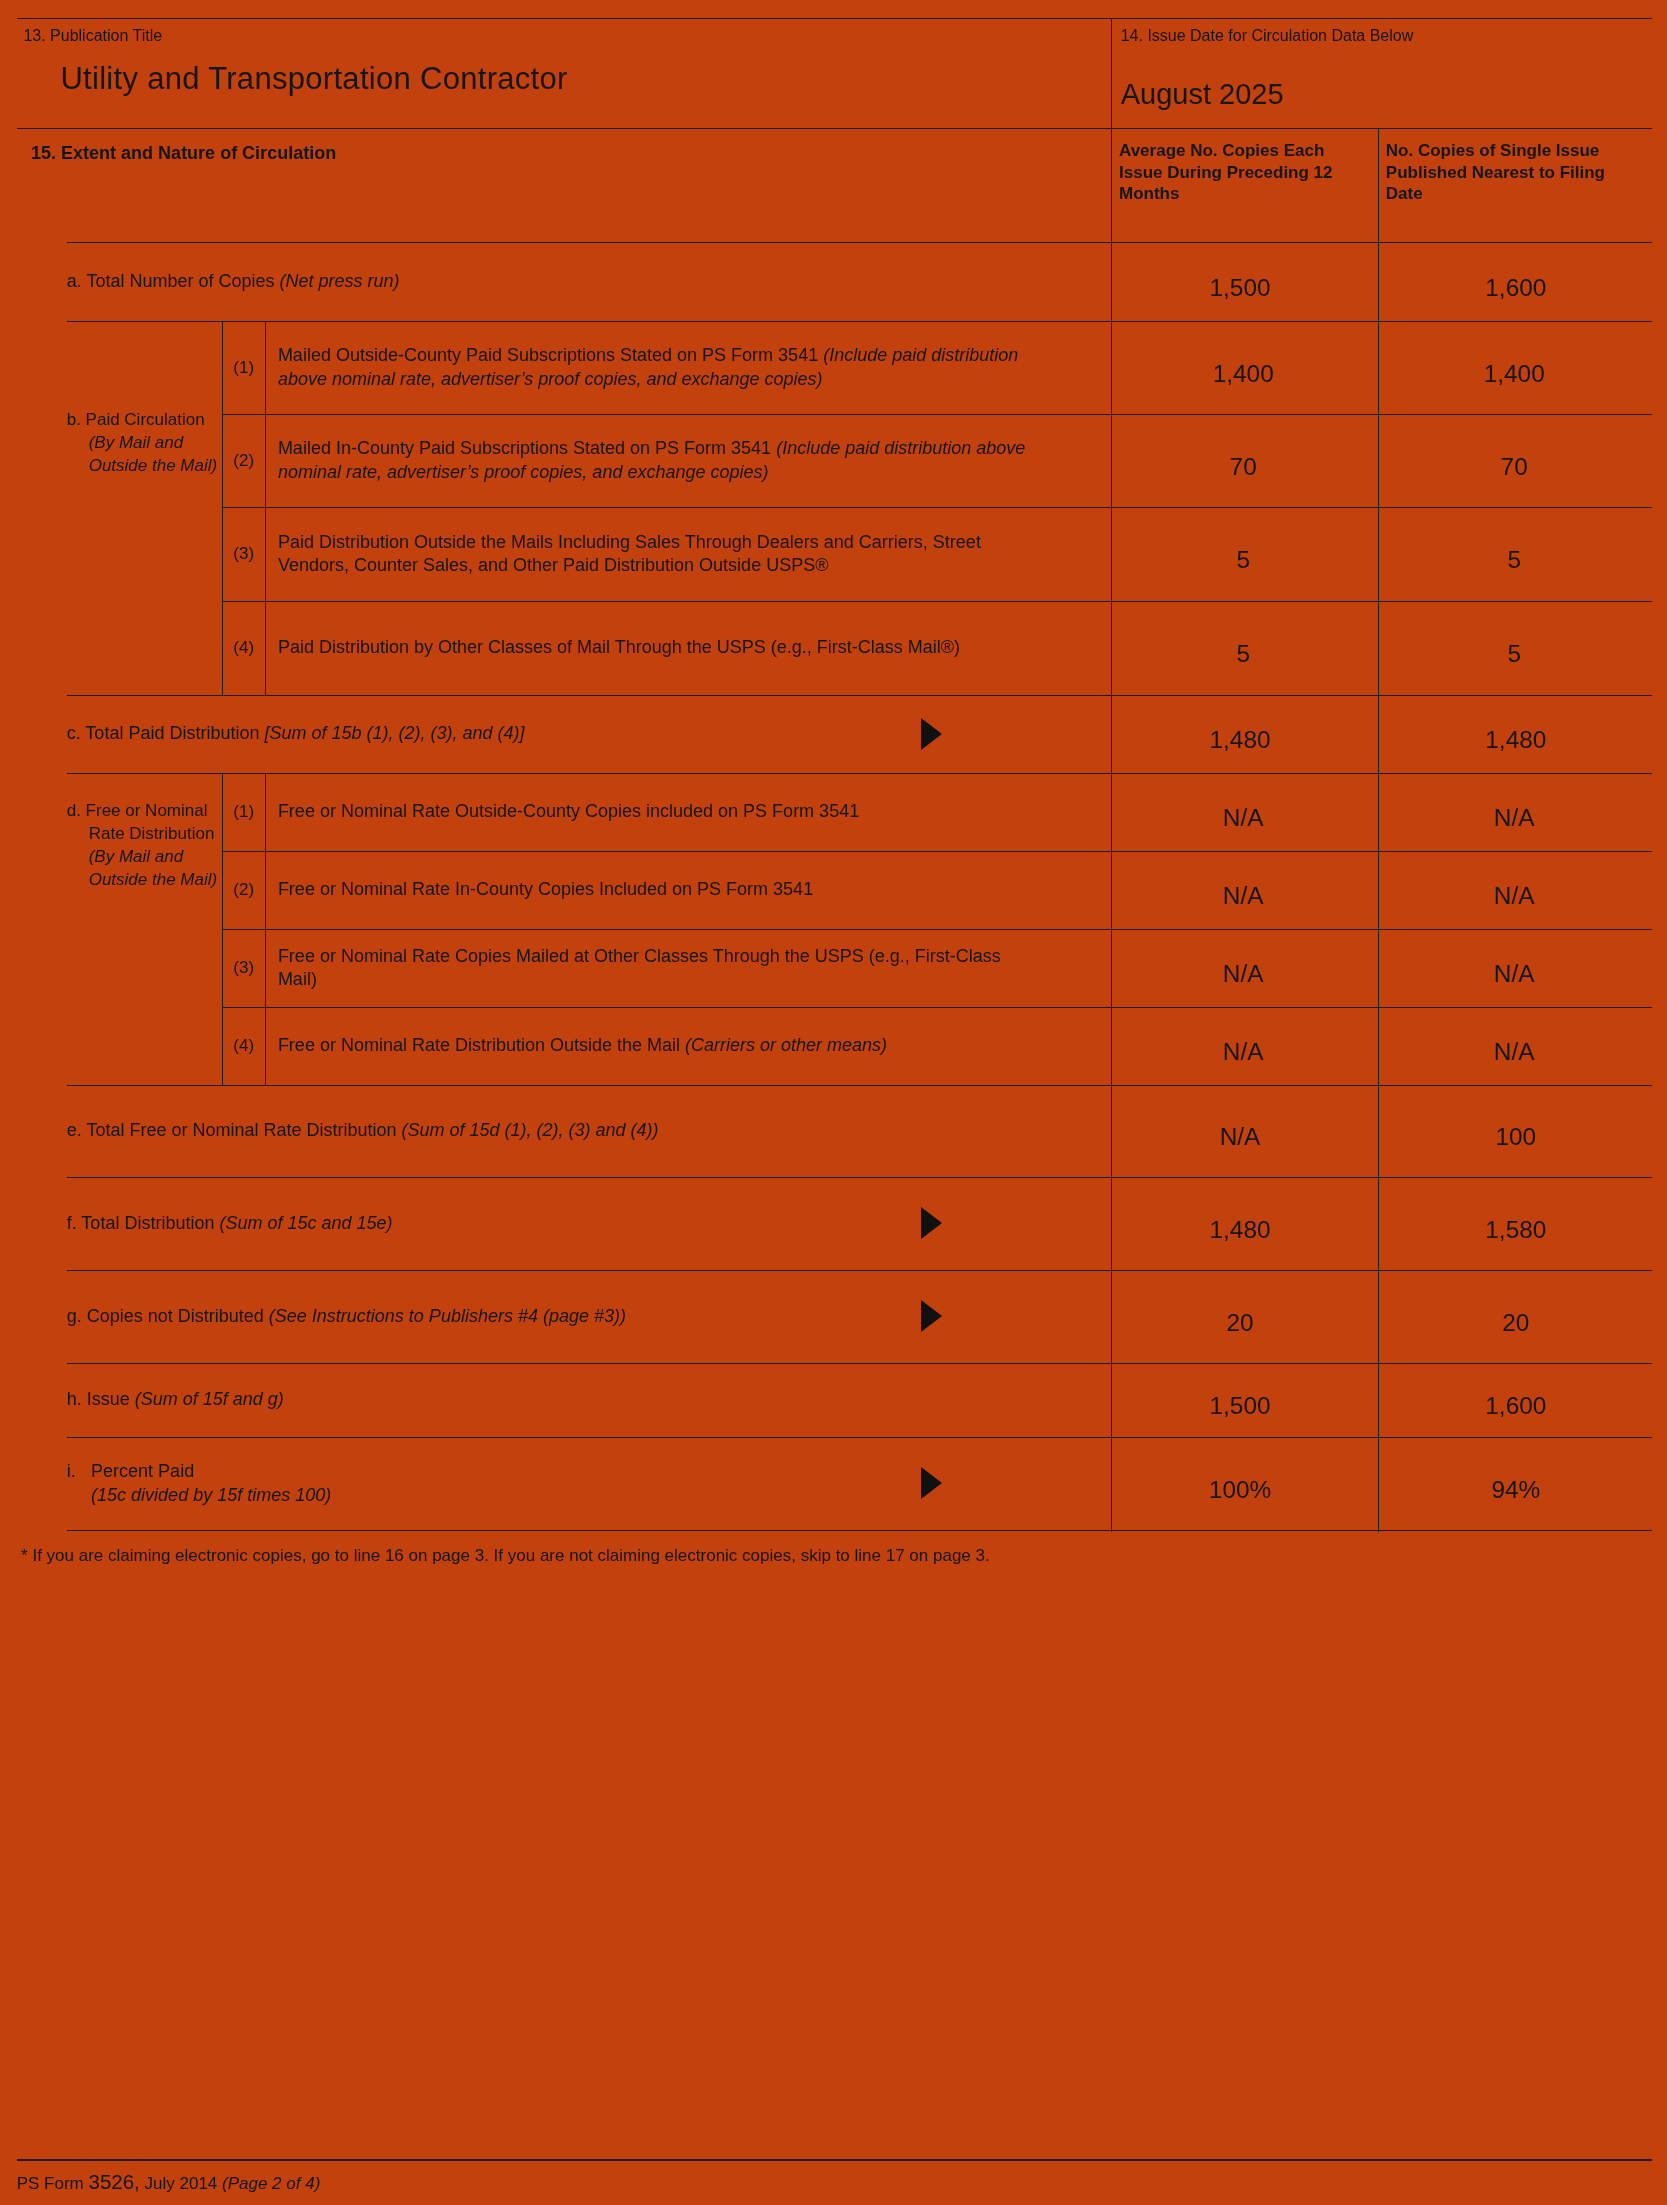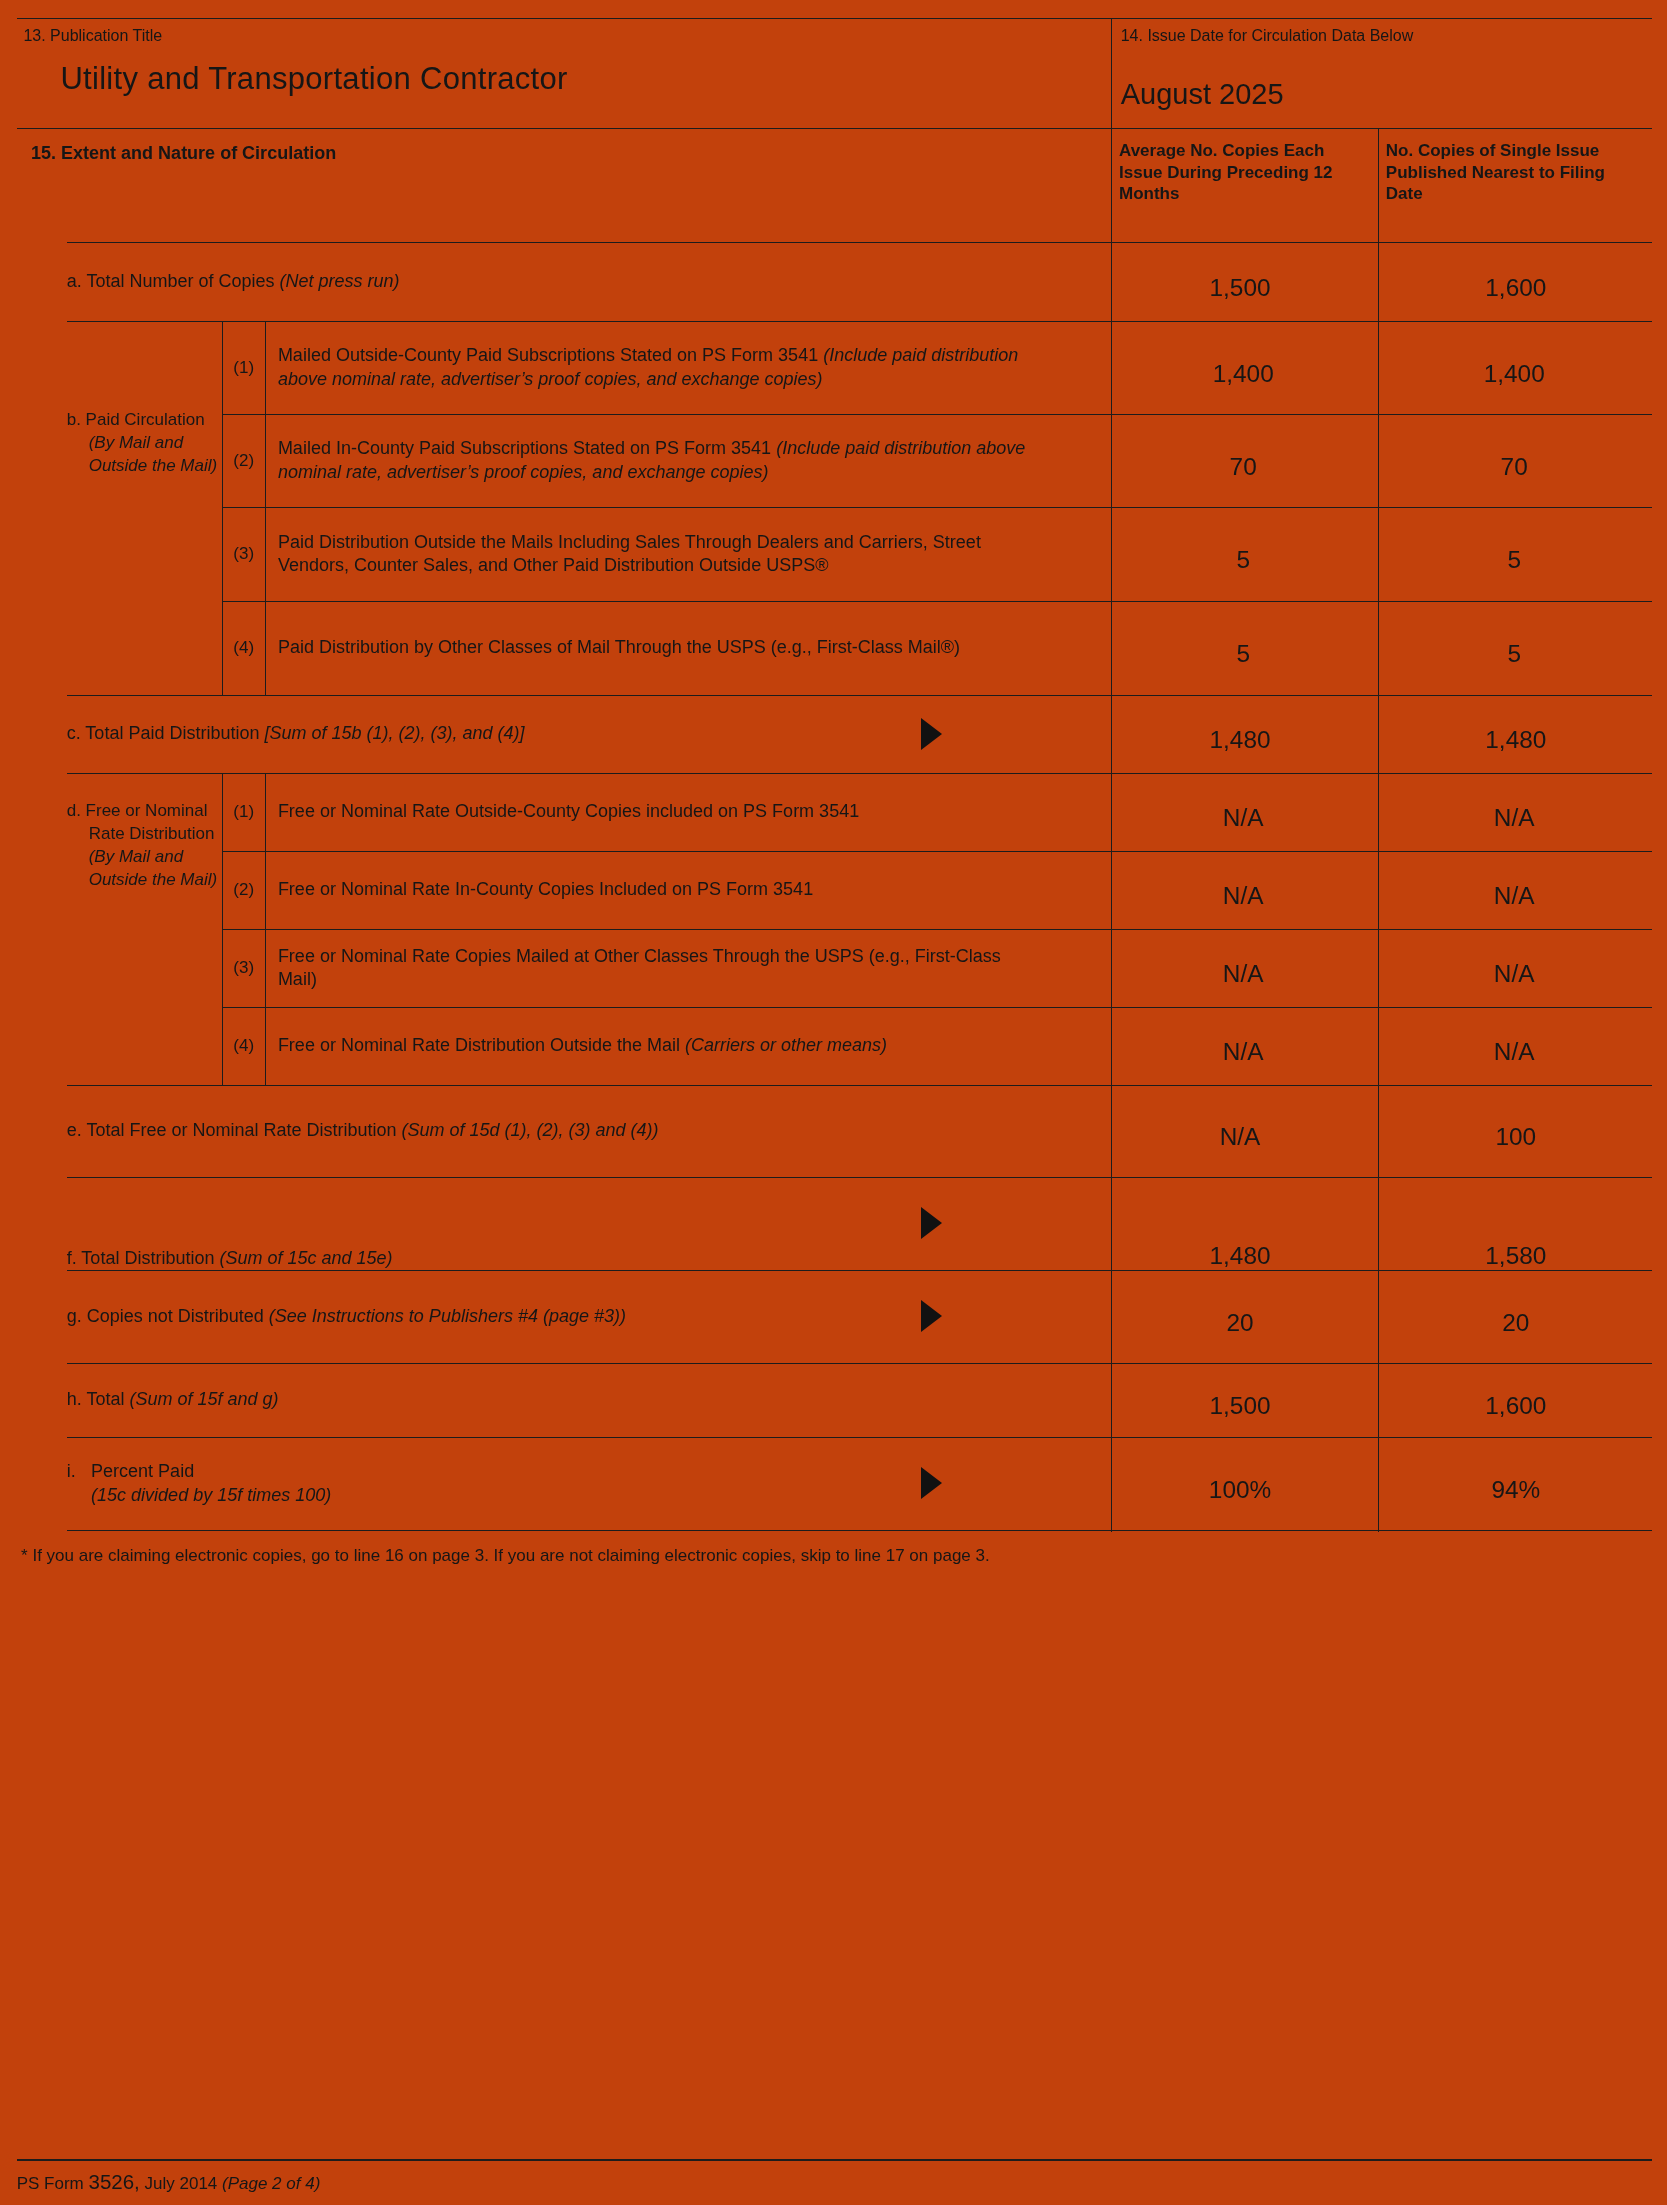--- a/index.html
+++ b/index.html
@@ -52,21 +52,21 @@
     position: absolute; left: 904px; top: 50%; margin-top: -16.7px;
     width: 0; height: 0;
     border-left: 21px solid #111;
     border-top: 16.7px solid transparent;
     border-bottom: 16.7px solid transparent;
   }
 
   .row-a { height: 79px; }
   .row-c { height: 78px; }
   .row-e { height: 92px; }
-  .row-f { height: 93px; align-items: flex-end; }
+  .row-f { height: 93px; }
   .row-g { height: 93px; }
   .row-h { height: 74px; }
   .row-i { height: 93px; }
 
   
   .grp { display: flex; position: relative; }
   .glabel { width: 205px; font-size: 17px; line-height: 1.34; }
   .gtext { padding-left: 72px; text-indent: -22px; padding-right: 3.3px; }
   .gl-b { padding-top: 88px; }
   .gl-d { padding-top: 27px; }
@@ -260,21 +260,21 @@
         <div><span>g. Copies not Distributed </span><span class="it">(See Instructions to Publishers #4 (page #3))</span></div>
       </div>
       <div class="arrow"></div>
       <div class="vc v1">20</div>
       <div class="vc v2">20</div>
     </div>
 
     <div class="r row-h">
       <div class="sep"></div>
       <div class="desc">
-        <div><span>h. Total </span><span class="it">(Sum of 15f and g)</span></div>
+        <div><span>h. Issue </span><span class="it">(Sum of 15f and g)</span></div>
       </div>
       <div class="vc v1">1,500</div>
       <div class="vc v2">1,600</div>
     </div>
 
     <div class="r row-i">
       <div class="sep"></div>
       <div class="desc">
         <div class="iline">
           <span class="ipfx">i.</span>

